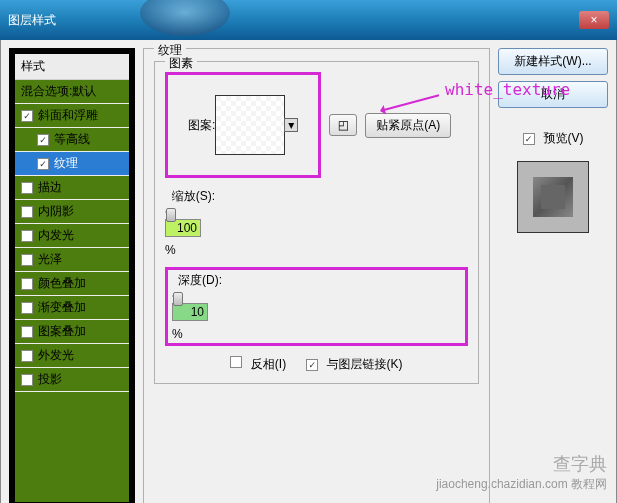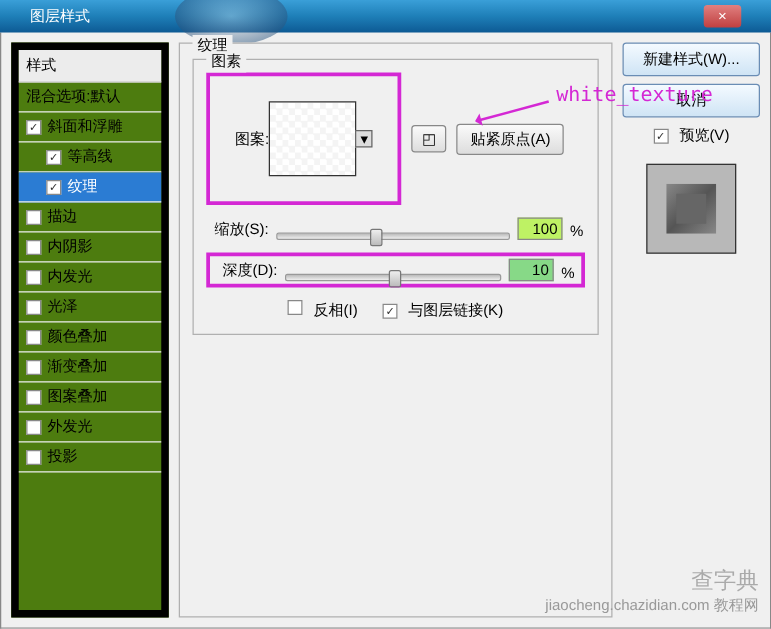--- a/index.html
+++ b/index.html
@@ -1,18 +1,18 @@
 <!DOCTYPE html>
 <html><head>
   <meta charset="utf-8">
   <style>
     * { box-sizing: border-box; margin: 0; padding: 0; font-family: "Microsoft YaHei", SimSun, sans-serif; font-size: 12px; }
     body { width: 617px; height: 503px; background: #e8e8e8; position: relative; }
     
-    .titlebar { height: 26px; background: linear-gradient(to bottom, #3a9fd8 0%, #1e7fb8 50%, #0d5a94 100%); display: flex; align-items: center; padding: 0 24px; color: #fff; position: relative; }
+    .titlebar { height: 40px; background: linear-gradient(to bottom, #3a9fd8 0%, #1e7fb8 50%, #0d5a94 100%); display: flex; align-items: center; padding: 0 8px; color: #fff; position: relative; }
     .titlebar::before { content: ''; position: absolute; left: 140px; top: -10px; width: 90px; height: 46px; background: radial-gradient(ellipse at center, rgba(255,255,255,0.3), rgba(0,50,100,0.6)); border-radius: 50%; }
     .title-text { z-index: 1; }
     .close-btn { margin-left: auto; width: 30px; height: 18px; background: linear-gradient(#e08080, #c04040); border-radius: 3px; display: flex; align-items: center; justify-content: center; color: #fff; cursor: pointer; z-index: 1; }
     
     .dialog-body { background: #f0f0f0; height: 477px; display: flex; padding: 8px; border: 1px solid #888; border-top: none; }
     
     .left-panel { width: 126px; border: 6px solid #000000; background: #4d7c0f; }
     .section-header { padding: 4px 6px; border-bottom: 1px solid #d0d0d0; background: #ececec; }
     .style-item { display: flex; align-items: center; padding: 3px 6px; border-bottom: 1px solid #eee; cursor: pointer; }
     .style-item.selected { background: #2b7cd3; color: #fff; }
@@ -29,34 +29,34 @@
     .pattern-box { border: 3px solid #d428d4; padding: 20px; display: flex; align-items: center; }
     .pattern-swatch { width: 70px; height: 60px; border: 1px solid #333; background: repeating-conic-gradient(#fff 0 25%, #f4f4f4 0 50%) 0 0/10px 10px; }
     .dd-arrow { width: 14px; height: 14px; border: 1px solid #666; display: flex; align-items: center; justify-content: center; background: #ddd; margin-left: -1px; }
     .icon-btn { width: 28px; height: 22px; border: 1px solid #888; background: linear-gradient(#fafafa,#ddd); border-radius: 3px; display: flex; align-items: center; justify-content: center; }
     .snap-btn { padding: 3px 10px; border: 1px solid #888; background: linear-gradient(#fafafa,#ddd); border-radius: 3px; cursor: pointer; }
     
     .annotation { position: absolute; color: #d428d4; font-size: 16px; font-family: monospace; }
     .arrow-ann { position: absolute; width: 60px; height: 2px; background: #d428d4; }
     .arrow-ann::before { content: ''; position: absolute; left: -6px; top: -4px; border: 5px solid transparent; border-right-color: #d428d4; }
     
-    .slider-row { display: flex; align-items: flex-end; gap: 6px; margin-top: 10px; }
+    .slider-row { display: flex; align-items: flex-start; gap: 6px; margin-top: 10px; flex-direction: column; }
     .slider-row.hl { border: 3px solid #d428d4; padding: 2px 4px; }
     .slider-label { width: 50px; text-align: right; }
     .slider-track { flex: 1; height: 6px; background: linear-gradient(#bbb,#eee); border: 1px solid #999; border-radius: 2px; position: relative; }
     .slider-thumb { position: absolute; top: -4px; width: 10px; height: 14px; background: linear-gradient(#eee,#bbb); border: 1px solid #777; border-radius: 2px; }
     .slider-val { width: 36px; border: 1px solid #888; padding: 1px 3px; text-align: right; background: #bef264; }
     .slider-val.hl { background: #87d987; }
     .pct { width: 12px; }
     
     .check-row { display: flex; justify-content: center; gap: 20px; margin-top: 10px; }
     
     .right-panel { width: 110px; display: flex; flex-direction: column; gap: 6px; }
     .btn { padding: 4px 6px; border: 1px solid #6a8db5; background: linear-gradient(#f4faff,#cfe4f5); border-radius: 3px; text-align: center; cursor: pointer; }
-    .preview-check { display: flex; align-items: center; justify-content: center; gap: 4px; margin-top: 0; }
+    .preview-check { display: flex; align-items: center; justify-content: center; gap: 4px; margin-top: 16px; }
     .preview-box { width: 72px; height: 72px; border: 1px solid #333; background: #b8b8b8; margin: 8px auto 0; display: flex; align-items: center; justify-content: center; }
     .preview-inner { width: 40px; height: 40px; background: linear-gradient(135deg,#888 0%,#555 50%,#888 100%); clip-path: polygon(0 0,100% 0,100% 100%,0 100%); position: relative; }
     .preview-inner::after { content:''; position:absolute; inset:8px; background:#666; }
     
     .watermark { position: absolute; right: 10px; bottom: 10px; font-size: 11px; color: #999; text-align: right; }
     .watermark .cn { font-size: 18px; color: #aaa; }
   </style>
 </head>
 <body>
 

